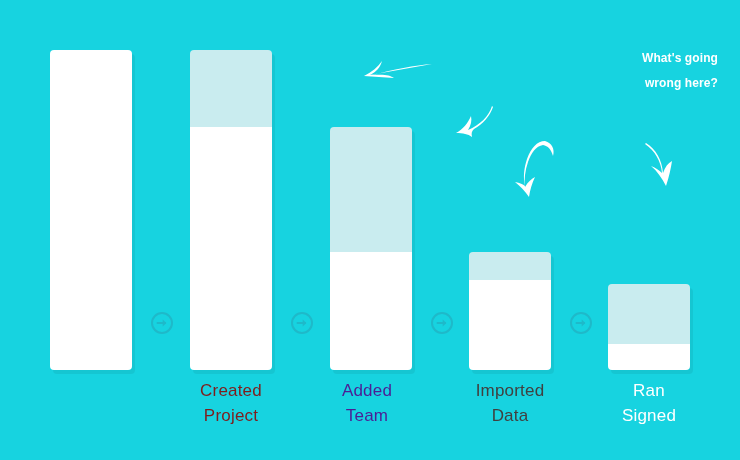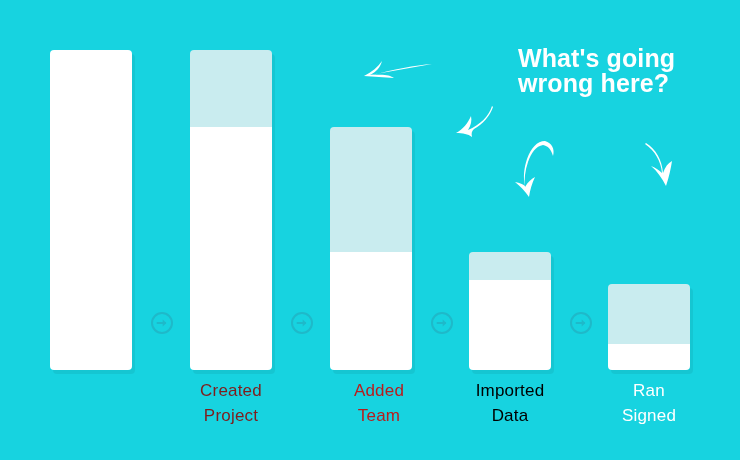--- a/index.html
+++ b/index.html
@@ -74,24 +74,24 @@
     display: block;
   }
 
   
   #annotation-text {
     position: absolute;
     left: 518px;
     top: 46px;
     width: 200px;
     color: #ffffff;
-    font-size: 25px;
+    font-size: 12px;
     font-weight: bold;
     line-height: 25px;
-    text-align: left;
+    text-align: right;
     white-space: pre-line;
     letter-spacing: 0.1px;
   }
 
   .doodle {
     position: absolute;
   }
   .doodle svg {
     display: block;
     overflow: visible;
@@ -117,30 +117,30 @@
   </div>
   <div class="bar-label" style="left: 156px; color: #7f1d1d;">Created
 Project</div>
 
   <div class="bar-col" style="left:330px;">
     <div class="bar" id="bar-2" style="height: 243.2px;">
       <div class="seg-drop" id="drop-2" style="height: 124.8px; background: rgb(201, 236, 239);"></div>
       <div class="seg-keep" id="keep-2" style="background: rgb(255, 255, 255);"></div>
     </div>
   </div>
-  <div class="bar-label" style="left: 304px; color: #b91c1c;">Added
+  <div class="bar-label" style="left: 292px; color: #4c1d95;">Added
 Team</div>
 
   <div class="bar-col" style="left:469px;">
     <div class="bar" id="bar-3" style="height: 118.4px;">
       <div class="seg-drop" id="drop-3" style="height: 28.8px; background: rgb(201, 236, 239);"></div>
       <div class="seg-keep" id="keep-3" style="background: rgb(255, 255, 255);"></div>
     </div>
   </div>
-  <div class="bar-label" style="left: 435px; color: #000000;">Imported
+  <div class="bar-label" style="left: 435px; color: #404040;">Imported
 Data</div>
 
   <div class="bar-col" style="left:608px;">
     <div class="bar" id="bar-4" style="height: 86.4px;">
       <div class="seg-drop" id="drop-4" style="height: 60.8px; background: rgb(201, 236, 239);"></div>
       <div class="seg-keep" id="keep-4" style="background: rgb(255, 255, 255);"></div>
     </div>
   </div>
   <div class="bar-label" style="left: 574px; color: rgb(255, 255, 255);">Ran
 Signed</div>

